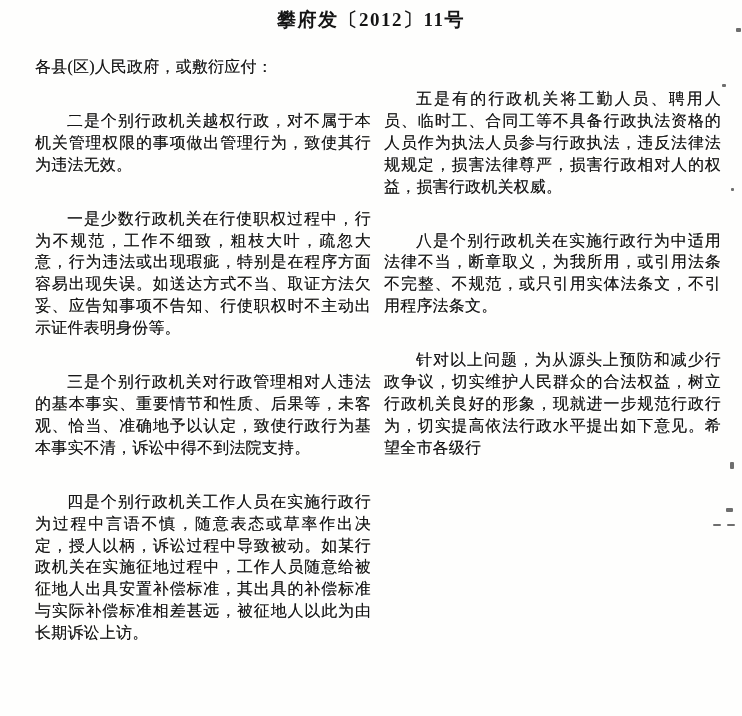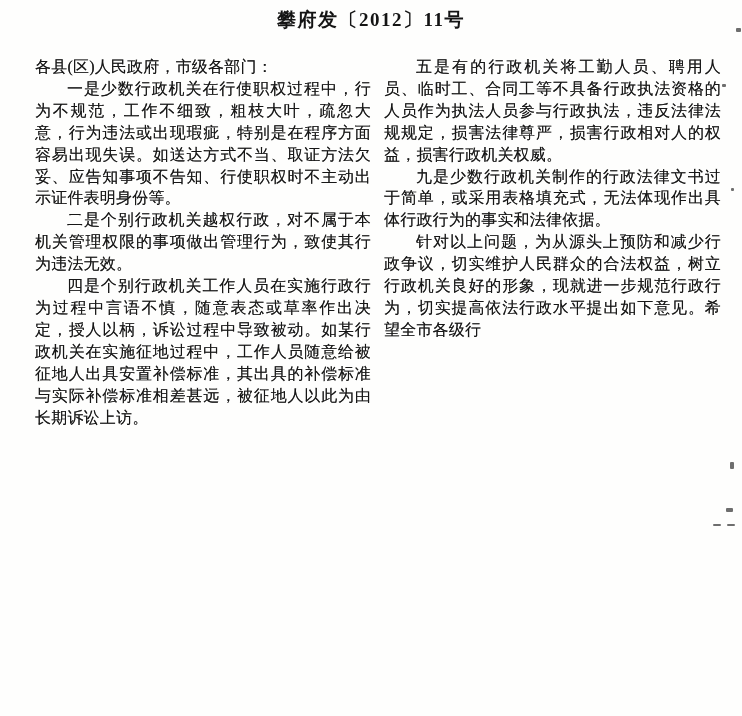--- a/index.html
+++ b/index.html
@@ -31,46 +31,47 @@
     line-height: 21.9px;
     text-align: justify;
     text-justify: inter-ideograph;
     color: #171717;
     text-shadow: 0 0 0.6px rgba(25,25,25,0.65);
     letter-spacing: 0.2px;
   }
   .col-left  { left: 35px;  width: 336px; }
   .col-right { left: 384px; width: 337px; }
   .col p { margin: 0; }
-  p.para { text-indent: 2em; }
+  p.para { text-indent: 2em; margin-top: 32px; }
   p.salutation { text-indent: 0; }
   .artifact {
     position: absolute;
     background: #4a4a4a;
     border-radius: 1px;
     opacity: 0.8;
   }
 </style>
 </head>
 <body>
 
 <div class="page" style="background: rgb(254, 254, 253); color: rgb(27, 27, 27);">
 
   <div class="doc-number">攀府发〔2012〕11号</div>
 
   <div class="col col-left">
-    <p class="salutation">各县(区)人民政府，市级各部门：</p>
+    <p class="salutation">各县(区)人民政府，或敷衍应付：</p>
+    <p class="para">二是个别行政机关越权行政，对不属于本机关管理权限的事项做出管理行为，致使其行为违法无效。</p>
     <p class="para">一是少数行政机关在行使职权过程中，行为不规范，工作不细致，粗枝大叶，疏忽大意，行为违法或出现瑕疵，特别是在程序方面容易出现失误。如送达方式不当、取证方法欠妥、应告知事项不告知、行使职权时不主动出示证件表明身份等。</p>
-    <p class="para">二是个别行政机关越权行政，对不属于本机关管理权限的事项做出管理行为，致使其行为违法无效。</p>
+    <p class="para">三是个别行政机关对行政管理相对人违法的基本事实、重要情节和性质、后果等，未客观、恰当、准确地予以认定，致使行政行为基本事实不清，诉讼中得不到法院支持。</p>
     <p class="para">四是个别行政机关工作人员在实施行政行为过程中言语不慎，随意表态或草率作出决定，授人以柄，诉讼过程中导致被动。如某行政机关在实施征地过程中，工作人员随意给被征地人出具安置补偿标准，其出具的补偿标准与实际补偿标准相差甚远，被征地人以此为由长期诉讼上访。</p>
   </div>
 
   <div class="col col-right">
     <p class="para">五是有的行政机关将工勤人员、聘用人员、临时工、合同工等不具备行政执法资格的人员作为执法人员参与行政执法，违反法律法规规定，损害法律尊严，损害行政相对人的权益，损害行政机关权威。</p>
-    <p class="para">九是少数行政机关制作的行政法律文书过于简单，或采用表格填充式，无法体现作出具体行政行为的事实和法律依据。</p>
+    <p class="para">八是个别行政机关在实施行政行为中适用法律不当，断章取义，为我所用，或引用法条不完整、不规范，或只引用实体法条文，不引用程序法条文。</p>
     <p class="para">针对以上问题，为从源头上预防和减少行政争议，切实维护人民群众的合法权益，树立行政机关良好的形象，现就进一步规范行政行为，切实提高依法行政水平提出如下意见。希望全市各级行</p>
   </div>
 
   <div id="artifacts">
       <span class="artifact" style="left: 736px; top: 28px; width: 5px; height: 4px;"></span>
       <span class="artifact" style="left: 722px; top: 84px; width: 4px; height: 3px;"></span>
       <span class="artifact" style="left: 731px; top: 188px; width: 3px; height: 3px;"></span>
       <span class="artifact" style="left: 730px; top: 462px; width: 4px; height: 7px;"></span>
       <span class="artifact" style="left: 726px; top: 508px; width: 7px; height: 4px;"></span>
       <span class="artifact" style="left: 713px; top: 524px; width: 8px; height: 2px;"></span>

